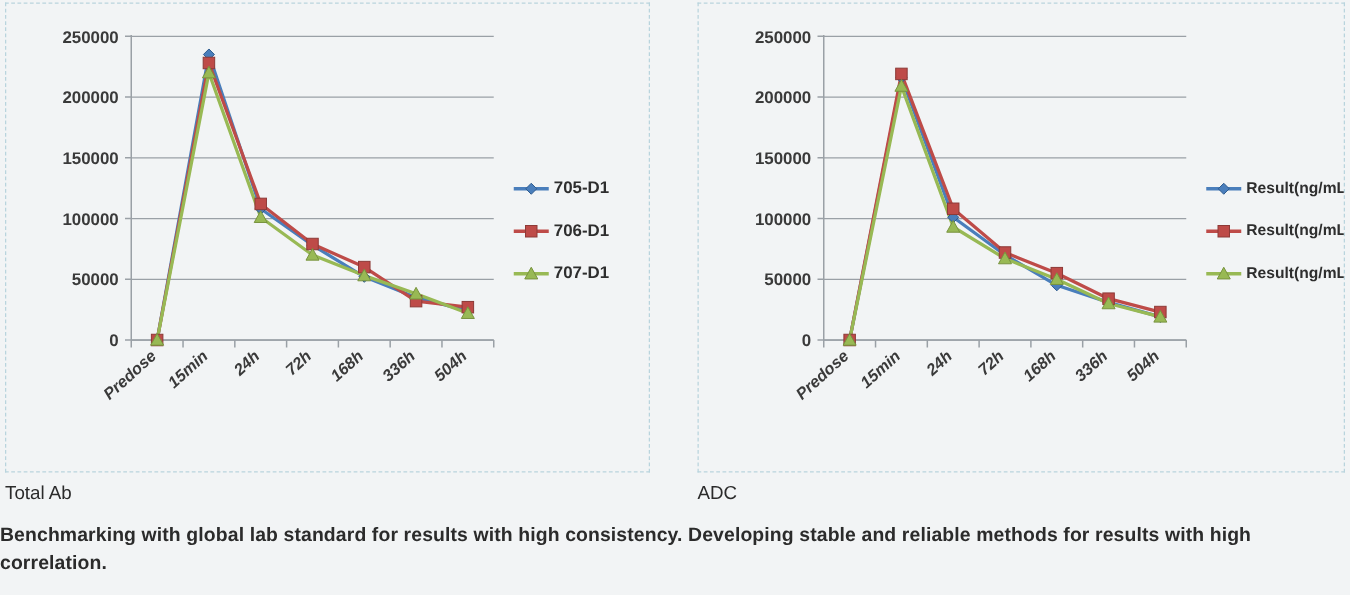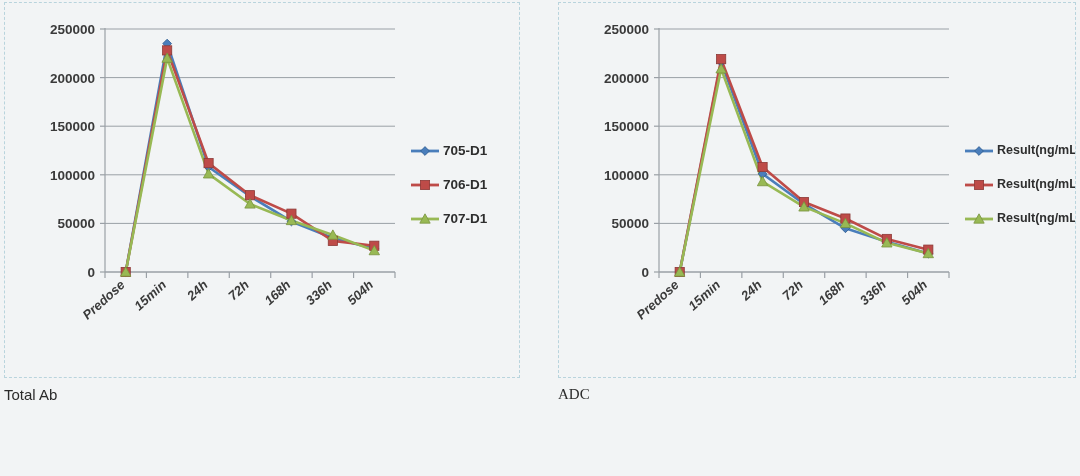--- a/index.html
+++ b/index.html
@@ -34,21 +34,21 @@
   .panel.right { left: 558px; width: 518px; }
 
   .panel-caption {
     position: absolute;
     top: 386px;
     font-size: 15px;
     color: #2b2b2b;
     font-family: "Liberation Sans", sans-serif;
   }
   .panel-caption.left  { left: 4px;   width: 516px; }
-  .panel-caption.right { left: 558px; width: 518px; font-family: Liberation Serif, serif; }
+  .panel-caption.right { left: 558px; width: 518px; }
 
   .chart-svg { display: block; }
 
   .axis-line { stroke: #9aa0a6; stroke-width: 1.2; fill: none; }
   .grid-line { stroke: #9aa0a6; stroke-width: 1; fill: none; }
   .tick-mark { stroke: #9aa0a6; stroke-width: 1.2; }
 
   .ytick-label {
     font-family: "Liberation Sans", sans-serif;
     font-size: 13.5px;
@@ -270,14 +270,15 @@
             </g>
           </g>
         </svg>
     </div>
 
   </div>
 
   <div class="panel-caption left">Total Ab</div>
   <div class="panel-caption right">ADC</div>
 
+  <div class="footer-note">Benchmarking with global lab standard for results with high consistency. Developing stable and reliable methods for results with high correlation.</div>
 
 </div>
 
 </body></html>

